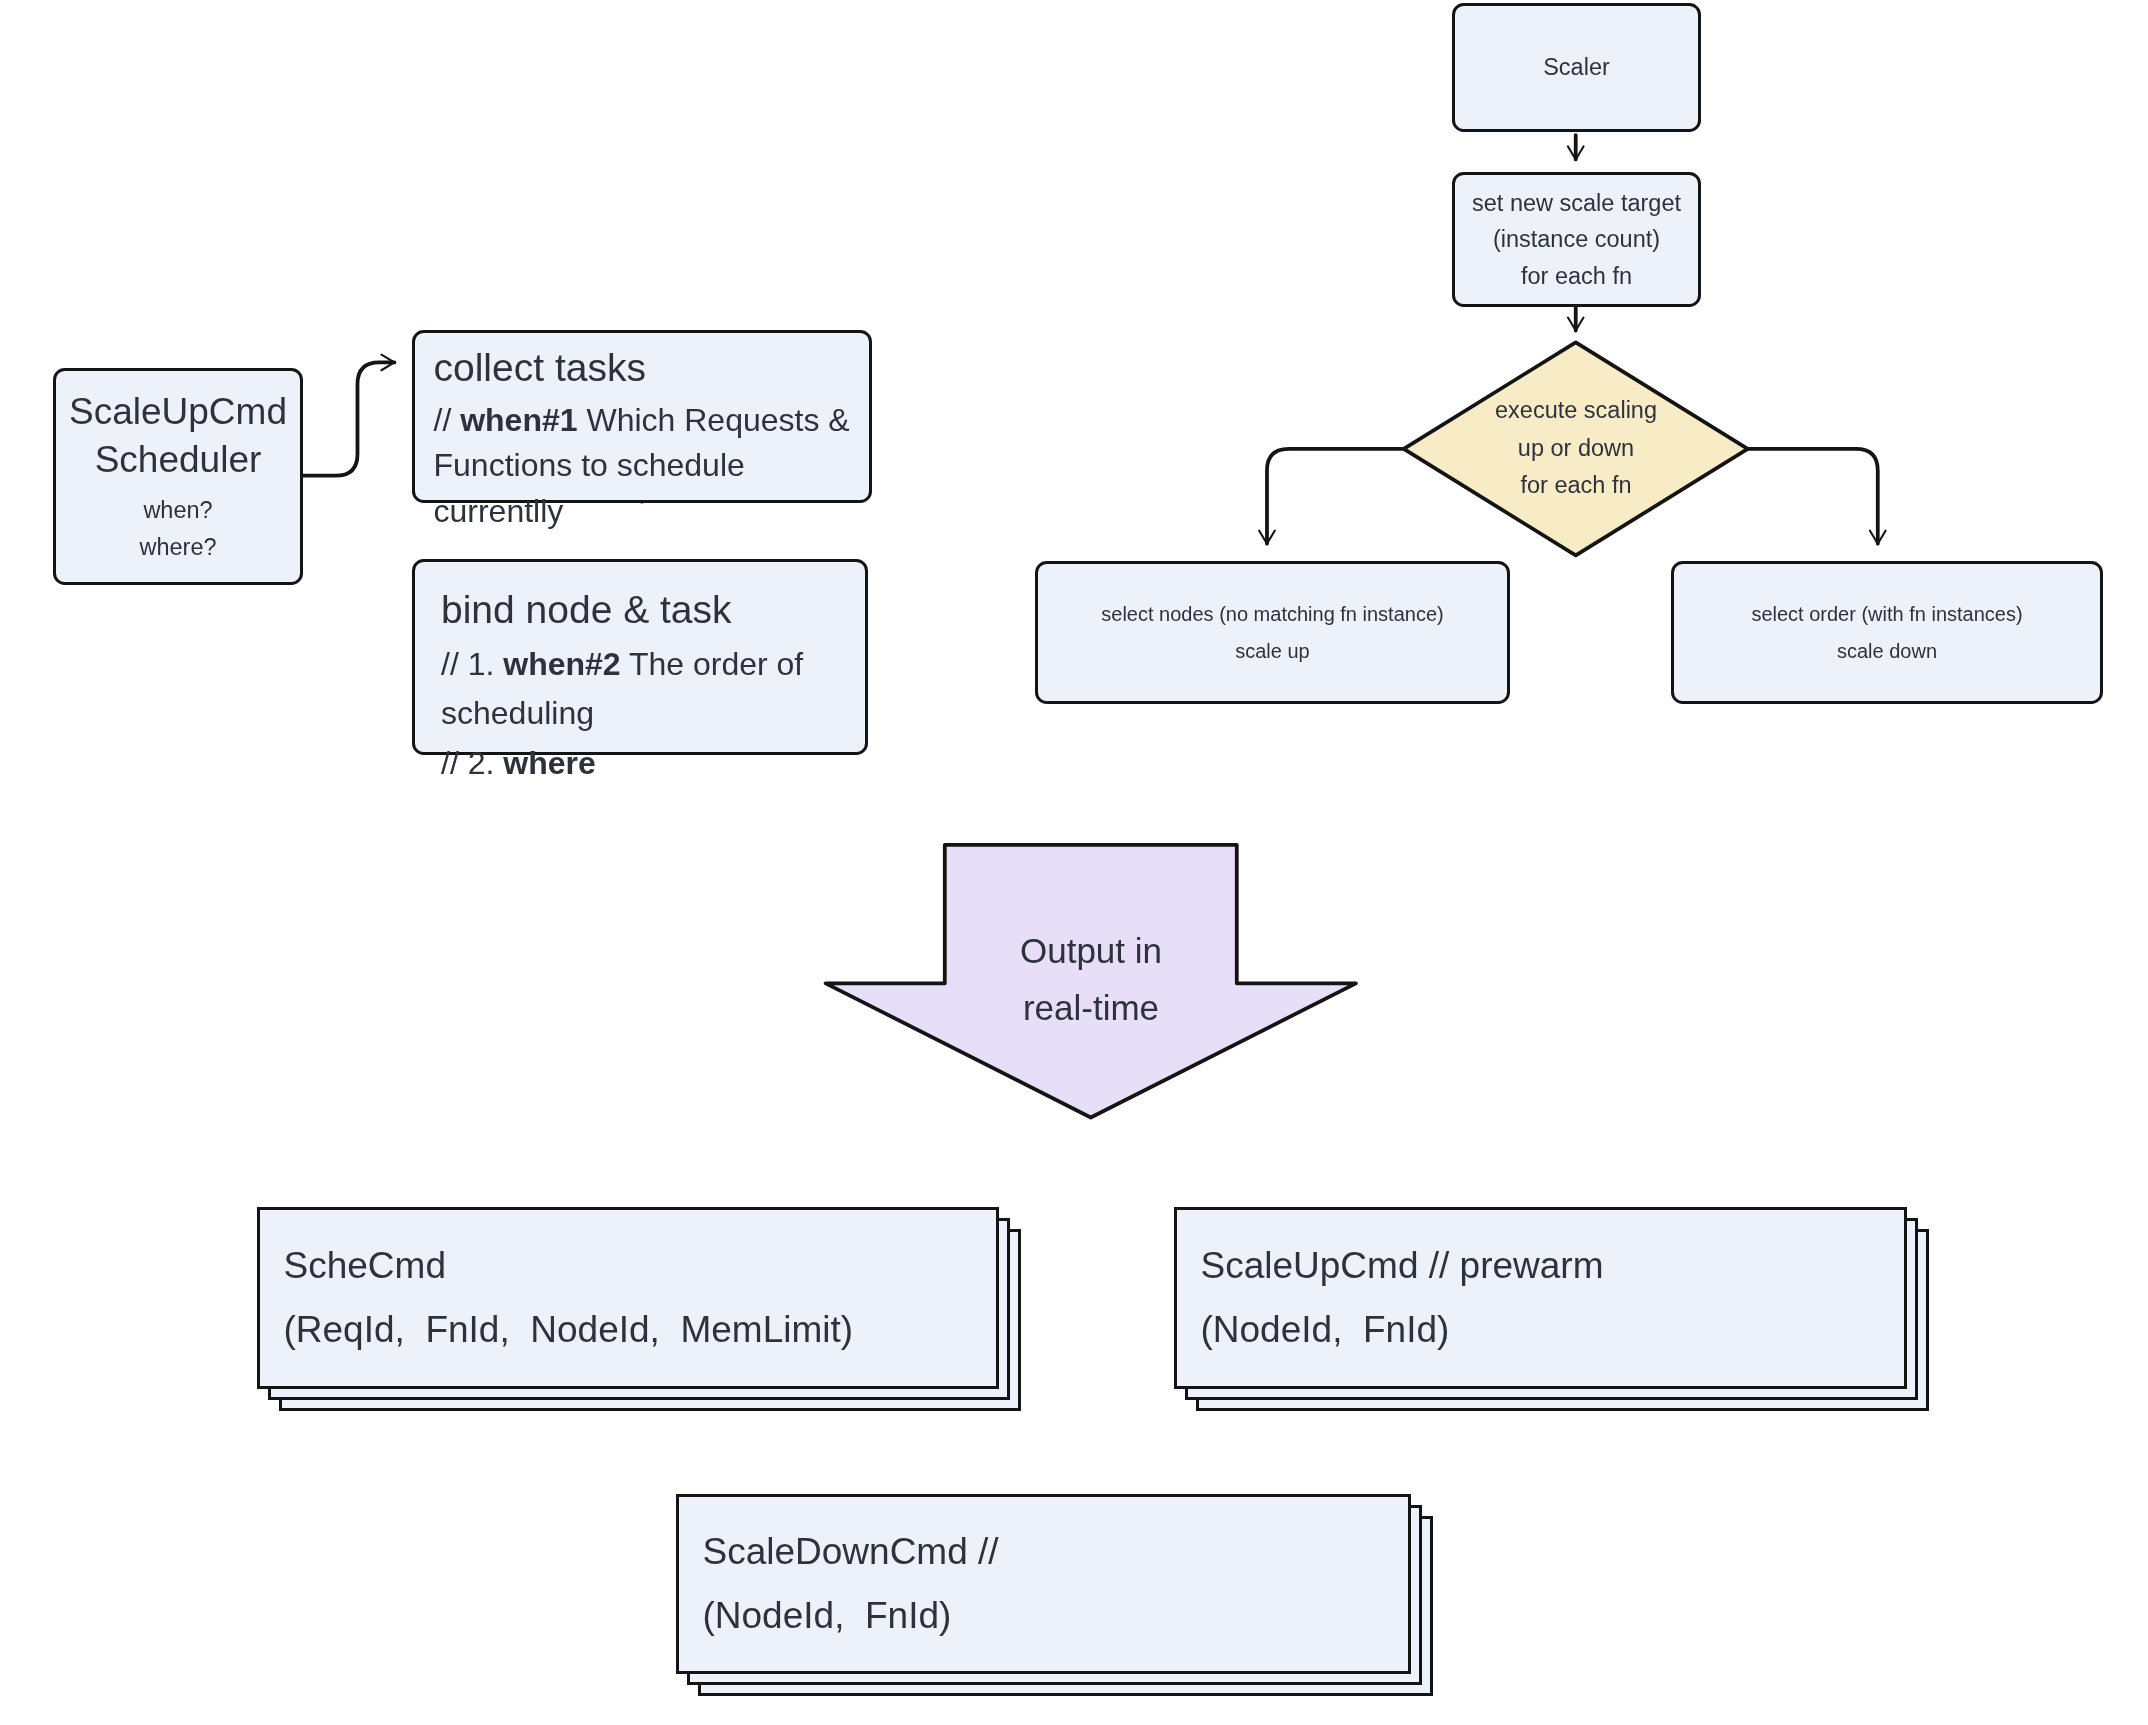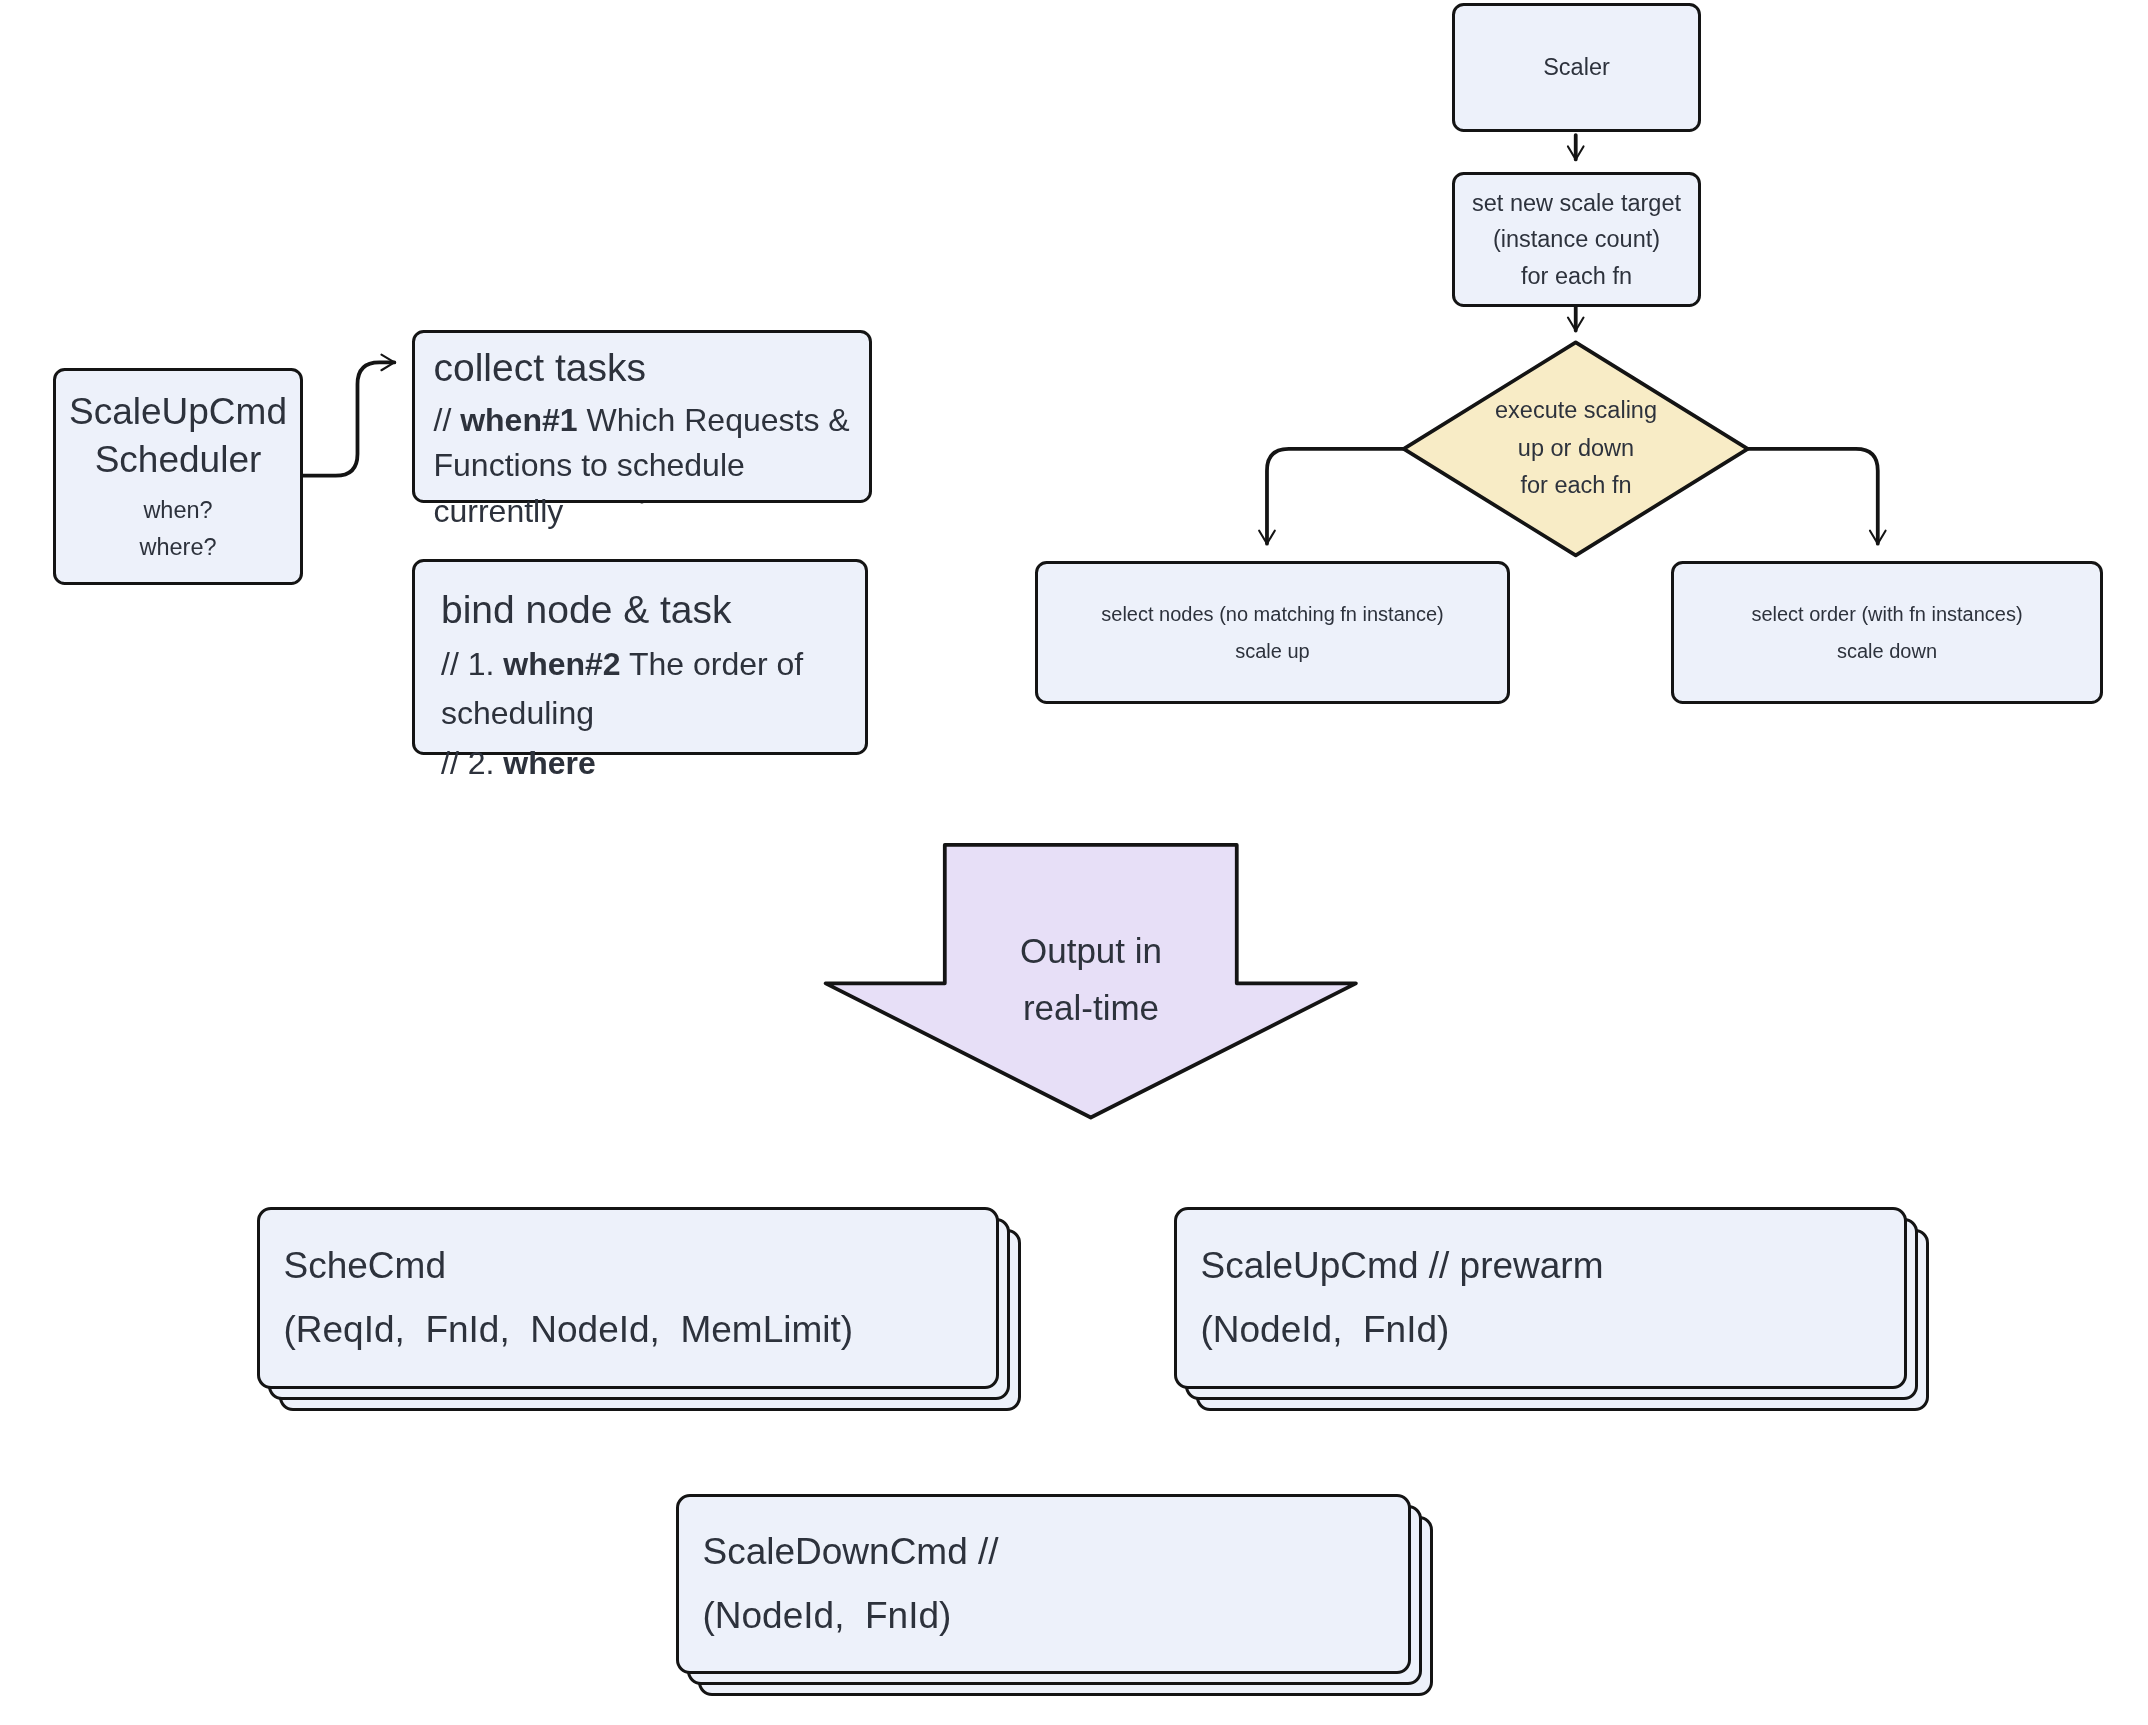--- a/index.html
+++ b/index.html
@@ -33,21 +33,21 @@
     align-items:center;justify-content:center;text-align:center;
   }
   .float-label .small-line{line-height:1.6;}
   .sel-line{font-size:20px;line-height:1.85;}
   .out-line{font-size:35px;line-height:1.62;}
   .stack{position:absolute;}
   .card{
     position:absolute;
     background:var(--node-fill,#edf1fa);
     border:3.4px solid var(--node-border,#141414);
-    border-radius:14px;
+    border-radius:0;
     box-sizing:border-box;
   }
   .card.front{
     display:flex;flex-direction:column;justify-content:center;
     padding-left:23.5px;
   }
   .card-line{font-size:37px;line-height:1.72;white-space:pre;}
 </style>
 </head>
 <body>

